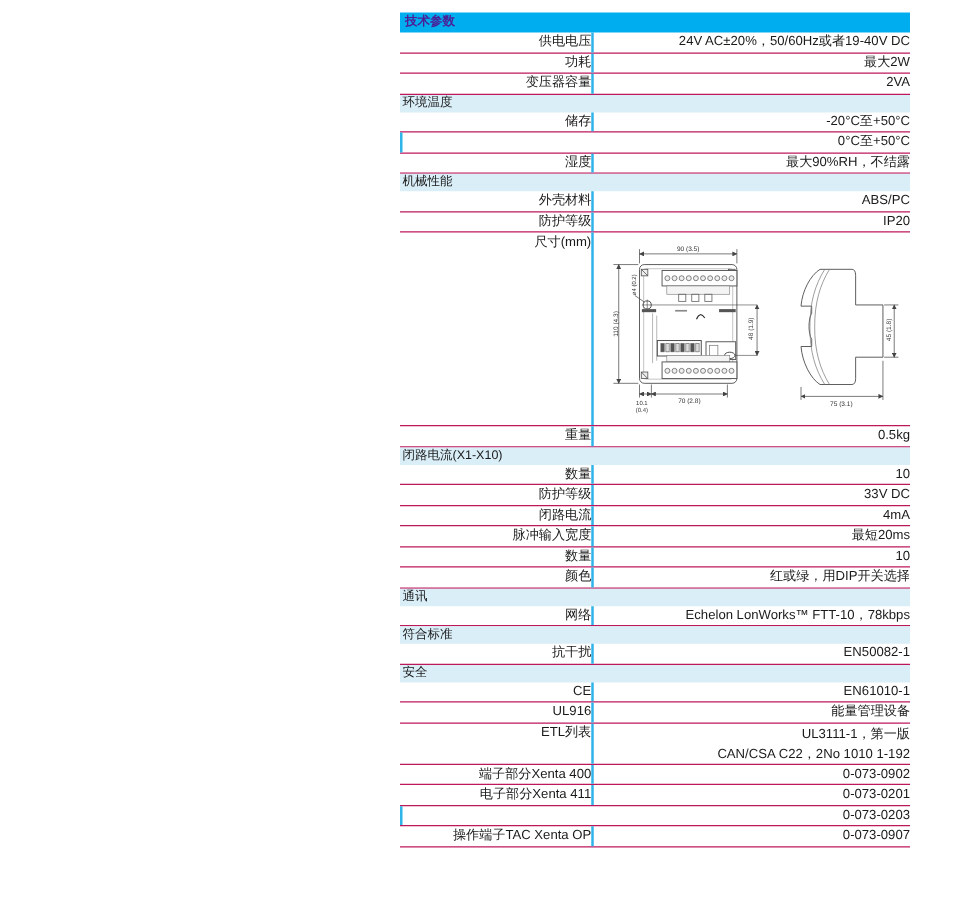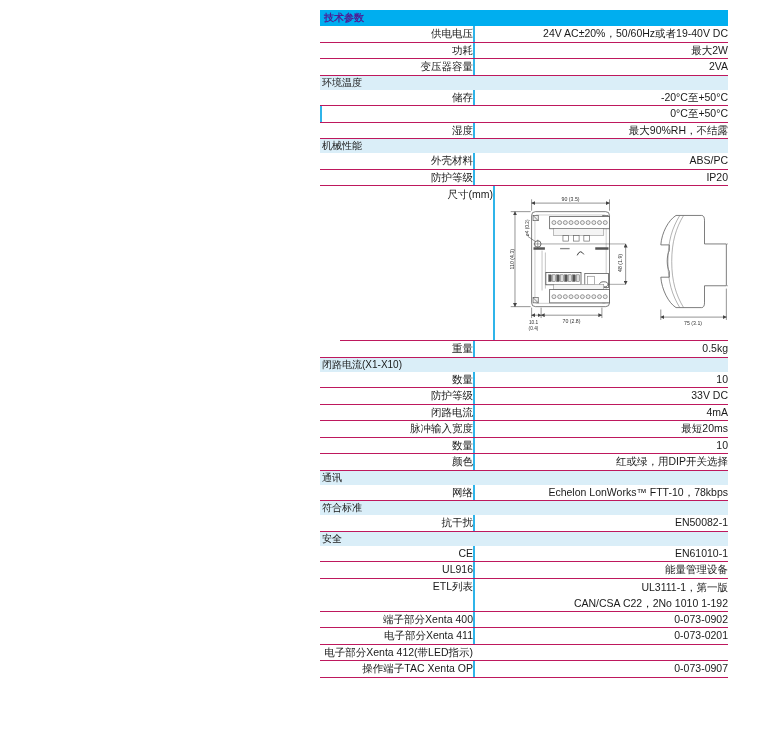--- a/index.html
+++ b/index.html
@@ -15,21 +15,21 @@
   .t-row{
     display:flex;height:16.5px;box-sizing:border-box;
     border-bottom:1px solid #be185d;font-size:10.5px;line-height:15.5px;text-align:right;
   }
   .t-band{
     height:14px;line-height:14px;background:var(--band,#daeef8);
     font-size:10px;padding-left:2px;box-sizing:border-box;
   }
   .t-row2{height:33px;}
   .t-row2 .cell-value div{height:16.5px;line-height:16.5px;}
-  .t-diagram{height:155px;margin-left:20px;}
+  .t-diagram{height:155px;}
   .t-diagram .cell-label{line-height:16px;}
   .cell-label{
     flex:0 0 153px;width:153px;padding-left:2px;box-sizing:border-box;
     overflow:hidden;white-space:nowrap;
   }
   .cell-value{
     flex:1;border-left:2px solid var(--divider,#2fb4e9);padding-left:10px;
     box-sizing:border-box;overflow:hidden;white-space:nowrap;
   }
   .t-diagram .cell-value{padding-top:0;}
@@ -278,21 +278,21 @@
         </div>
         <div class="t-row">
           <div class="cell-label">端子部分Xenta 400</div>
           <div class="cell-value">0-073-0902</div>
         </div>
         <div class="t-row">
           <div class="cell-label">电子部分Xenta 411</div>
           <div class="cell-value">0-073-0201</div>
         </div>
         <div class="t-row">
-          <div class="cell-label">电子部分Xenta 412(带LED指示)</div>
+          <div class="cell-value">0-073-0203</div>
         </div>
         <div class="t-row">
           <div class="cell-label">操作端子TAC Xenta OP</div>
           <div class="cell-value">0-073-0907</div>
         </div>
       </div>
   </div>
 </div>
 
 </body></html>

